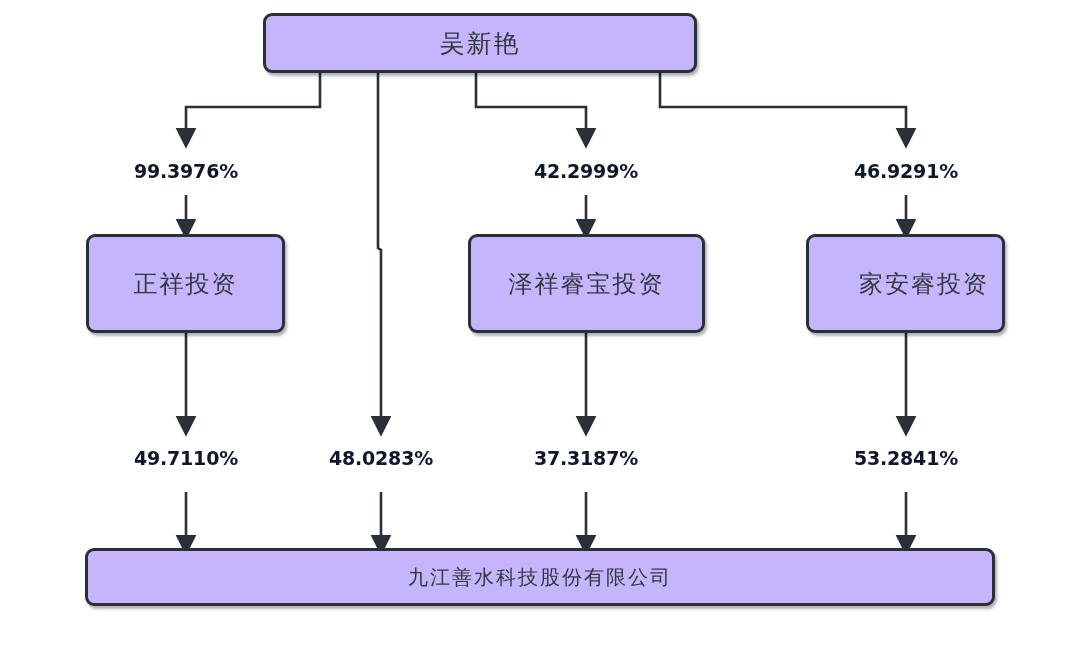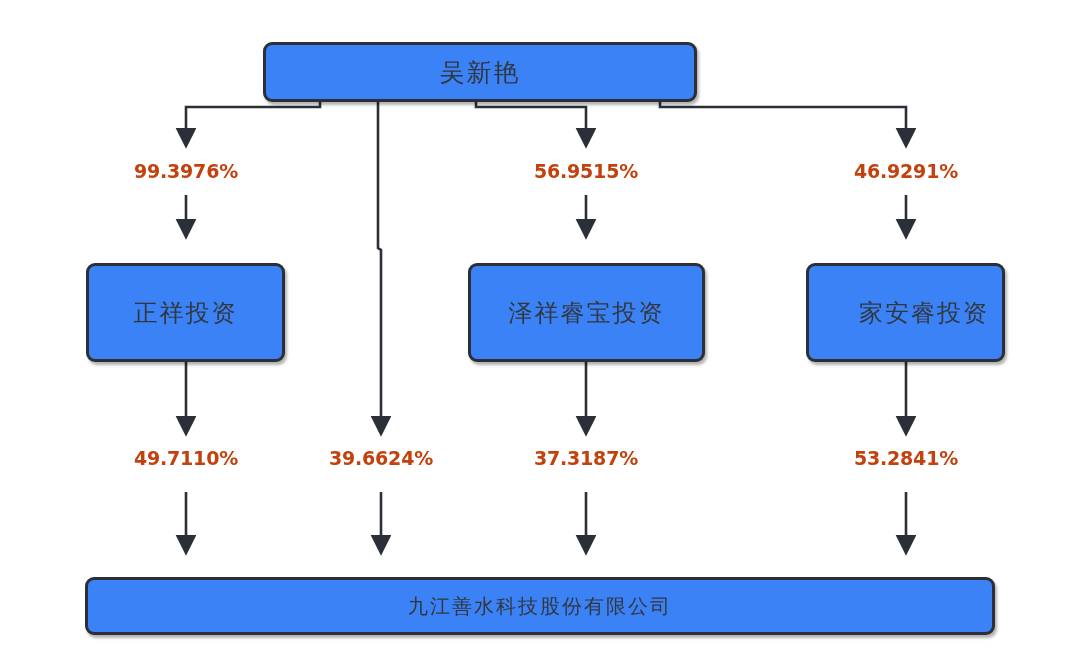--- a/index.html
+++ b/index.html
@@ -24,29 +24,28 @@
   .svg-layer {
     position: absolute;
     left: 0;
     top: 0;
     width: 1080px;
     height: 648px;
   }
   .node-box {
     position: absolute;
     box-sizing: border-box;
-    background: #3b82f6;
+    background: #c4b5fd;
     border: 3px solid #2b2f38;
     border-radius: 9px;
     display: flex;
     align-items: center;
     justify-content: center;
     box-shadow: 2px 3px 3px rgba(0,0,0,0.30);
     z-index: 3;
-    margin-top: 29px;
   }
   .node-label {
     font-family: "Liberation Serif", "DejaVu Serif", serif;
     color: #33373d;
     white-space: nowrap;
     letter-spacing: 2px;
   }
   #node-top {
     left: 263px; top: 13px; width: 434px; height: 60px;
   }
@@ -60,21 +59,21 @@
   #node-bottom {
     left: 85px; top: 548px; width: 910px; height: 58px;
   }
   #node-bottom .node-label { font-size: 20px; }
 
   .pct-label {
     position: absolute;
     font-family: "DejaVu Sans", "Liberation Sans", sans-serif;
     font-weight: bold;
     font-size: 19px;
-    color: #c2410c;
+    color: #0f172a;
     white-space: nowrap;
     transform: translateX(-50%);
     z-index: 3;
     letter-spacing: -0.2px;
   }
   .pct-row1 { top: 160px; }
   .pct-row2 { top: 447px; }
 </style>
 </head>
 <body>
@@ -123,21 +122,21 @@
 
   <div class="node-box node-mid" id="node-mid-2">
     <span class="node-label">家安睿投资</span>
   </div>
 
   <div class="node-box" id="node-bottom">
     <span class="node-label">九江善水科技股份有限公司</span>
   </div>
 
   <div class="pct-label pct-row1" style="left:186px;">99.3976%</div>
-  <div class="pct-label pct-row1" style="left:586px;">56.9515%</div>
+  <div class="pct-label pct-row1" style="left:586px;">42.2999%</div>
   <div class="pct-label pct-row1" style="left:906px;">46.9291%</div>
 
   <div class="pct-label pct-row2" style="left:186px;">49.7110%</div>
-  <div class="pct-label pct-row2" style="left:381px;">39.6624%</div>
+  <div class="pct-label pct-row2" style="left:381px;">48.0283%</div>
   <div class="pct-label pct-row2" style="left:586px;">37.3187%</div>
   <div class="pct-label pct-row2" style="left:906px;">53.2841%</div>
 
 </div>
 
 </body></html>

